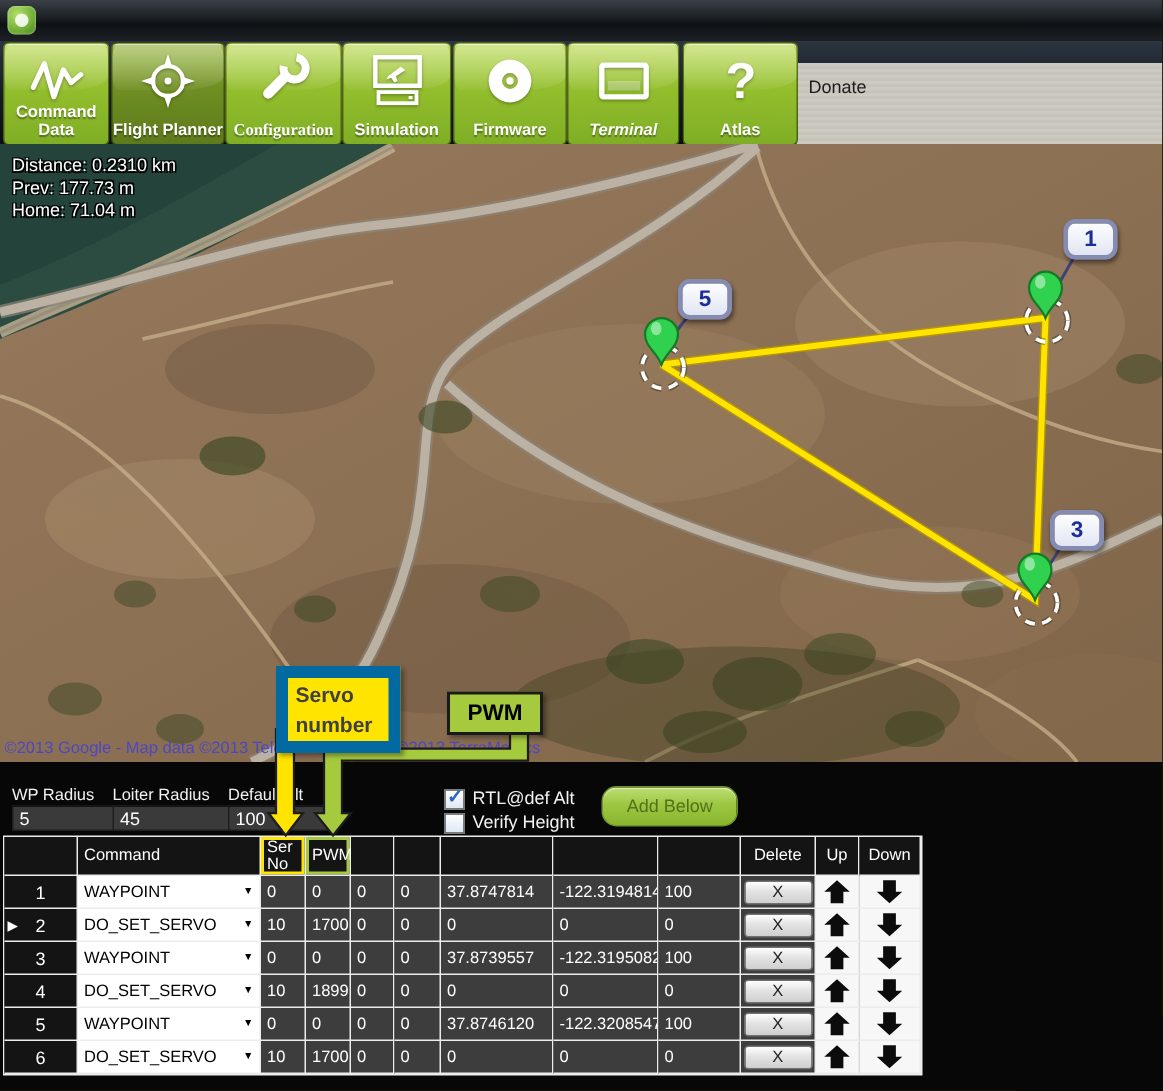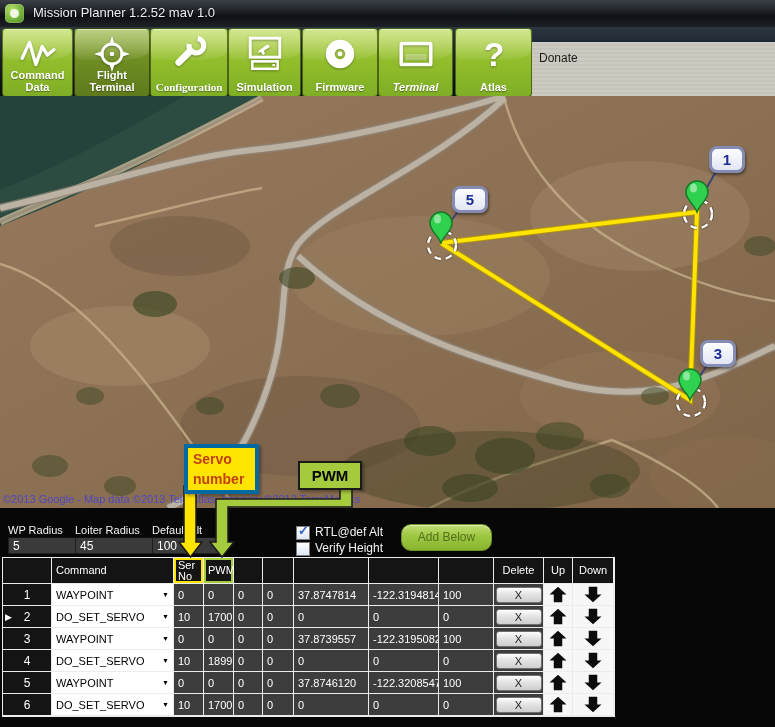--- a/index.html
+++ b/index.html
@@ -46,21 +46,21 @@
   #map-copyright{position:absolute;left:3px;bottom:3px;z-index:6;font-size:11px;
     color:#4743cf;opacity:.9;}
   .wp-badge{position:absolute;z-index:40;width:30px;height:21px;border-radius:8px;
     background:linear-gradient(#fdfdff,#e2e6f3);border:3px solid #858cb4;
     color:#1b2d96;font-size:15px;font-weight:bold;text-align:center;line-height:21px;
     box-shadow:1px 2px 3px rgba(0,0,0,.45);cursor:pointer;}
 
   
   #anno-layer{position:absolute;left:0;top:0;width:775px;height:727px;z-index:60;pointer-events:none;}
   #servo-callout{position:absolute;left:184px;top:444px;width:62px;height:40px;z-index:61;
-    background:#ffe400;border:4px solid #0369a1;color:#c2410c;font-size:14px;font-weight:bold;
+    background:#ffe400;border:8px solid #0369a1;color:#404040;font-size:14px;font-weight:bold;
     line-height:20px;padding:1px 0 1px 5px;box-shadow:2px 2px 3px rgba(0,0,0,.35);}
   #pwm-callout{position:absolute;left:298px;top:461px;width:60px;height:25px;z-index:61;
     background:#a6ca3d;border:2px solid #1a1a1a;color:#000;font-size:15px;font-weight:bold;
     text-align:center;line-height:25px;box-shadow:2px 2px 3px rgba(0,0,0,.35);}
 
   
   #panel{position:absolute;left:0;top:508px;width:775px;height:219px;background:#070707;}
   #panel-bar{position:absolute;left:0;top:0;width:775px;height:21px;
     background:linear-gradient(#c6df85,#a3cb53 45%,#8db63c 55%,#98c248);
     border-bottom:1px solid #5d7f22;}
@@ -99,21 +99,20 @@
     font-family:"Liberation Sans",sans-serif;line-height:12px;cursor:pointer;padding:0;}
   .td.iconcell{background:#f7f7f7;justify-content:center;cursor:pointer;}
 </style>
 </head>
 <body>
 
 <div id="app">
 
   <div id="titlebar">
     <div id="appicon"></div>
-    <div id="wintitle">Mission Planner 1.2.52 mav 1.0</div>
   </div>
 
   <div id="toolbar">
     <div id="donate-area">
       <div id="donate-label">Donate</div>
     </div>
   <div class="tb-btn" style="left: 2px; width: 69px;">
         <span class="tb-ico">
           <svg viewBox="0 0 36 36">
             <polyline points="3,22 10,7 16,28 22,11 27,19 33,14" fill="none" stroke="#fff" stroke-width="3.2" stroke-linejoin="round" stroke-linecap="round"></polyline>
@@ -125,21 +124,21 @@
         <span class="tb-ico">
           <svg viewBox="0 0 36 36">
             <circle cx="18" cy="18" r="9.5" fill="none" stroke="#fff" stroke-width="2.6"></circle>
             <circle cx="18" cy="18" r="2.2" fill="#fff"></circle>
             <polygon points="18,1 21,10 15,10" fill="#fff"></polygon>
             <polygon points="18,35 21,26 15,26" fill="#fff"></polygon>
             <polygon points="1,18 10,15 10,21" fill="#fff"></polygon>
             <polygon points="35,18 26,15 26,21" fill="#fff"></polygon>
           </svg>
         </span>
-        <span class="tb-lbl">Flight Terminal</span>
+        <span class="tb-lbl">Flight Planner</span>
       </div>
       <div class="tb-btn" style="left: 150px; width: 76px; font-family: Liberation Serif, serif;">
         <span class="tb-ico">
           <svg viewBox="0 0 36 36">
             <circle cx="25" cy="10" r="7" fill="none" stroke="#fff" stroke-width="5" stroke-dasharray="33 11" transform="rotate(-80 25 10)"></circle>
             <rect x="3" y="17.5" width="21" height="6.5" rx="3.2" fill="#fff" transform="rotate(-45 13.5 20.75)"></rect>
           </svg>
         </span>
         <span class="tb-lbl">Configuration</span>
       </div>
@@ -264,20 +263,25 @@
         </g>
         <line x1="709" y1="362" x2="695" y2="384" stroke="#3c4272" stroke-width="2"></line>
         <circle cx="691" cy="402" r="14" fill="none" stroke="rgba(0,0,0,.3)" stroke-width="4.5" stroke-dasharray="6.5 5"></circle>
         <circle cx="691" cy="402" r="14" fill="none" stroke="#fff" stroke-width="2.5" stroke-dasharray="6.5 5"></circle>
         <g>
           <path d="M690,400 c-3,-8 -11,-12 -11,-20 a11,11 0 1 1 22,0 c0,8 -8,12 -11,20 z" fill="#2fd14e" stroke="#157a25" stroke-width="1.5"></path>
           <ellipse cx="686.5" cy="376" rx="3.5" ry="4.5" fill="rgba(255,255,255,.45)"></ellipse>
         </g>
       </svg>
 
+    <div id="dist-overlay">
+      <div>Distance: 0.2310 km</div>
+      <div>Prev: 177.73 m</div>
+      <div>Home: 71.04 m</div>
+    </div>
     <div id="map-copyright">©2013 Google - Map data ©2013 Tele Atlas, Imagery ©2013 TerraMetrics</div>
   </div>
 
   <div id="servo-callout">Servo number</div>
   <div id="pwm-callout">PWM</div>
   <svg id="anno-layer" viewBox="0 0 775 727">
     <path d="M184,486 H196 V542 H202 L190.5,557 L179,542 H184 Z" fill="#ffe400" stroke="#1c1c1c" stroke-width="1.5"></path>
     <path d="M340,488 L352,488 L352,507 L228,507 L228,542 L234,542 L222,557 L210,542 L216,542 L216,499 L340,499 Z" fill="#a6ca3d" stroke="#1c1c1c" stroke-width="1.5"></path>
   </svg>
 

